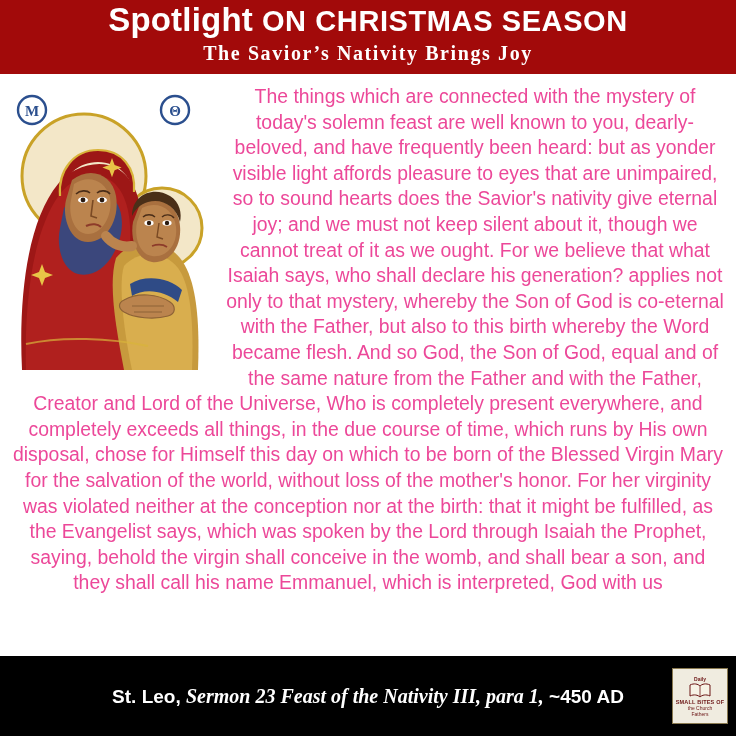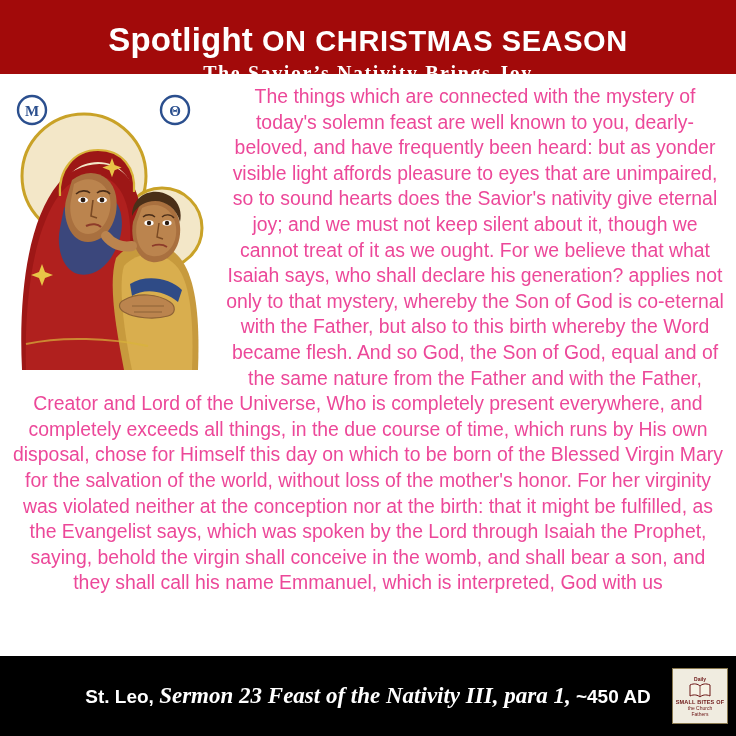--- a/index.html
+++ b/index.html
@@ -20,21 +20,21 @@
     background: #ffffff;
     box-sizing: border-box;
   }
 
   
   .header {
     background: #a20a0a;
     height: 74px;
     width: 100%;
     text-align: center;
-    padding-top: 21px;
+    padding-top: 1px;
     box-sizing: border-box;
   }
   .header-title {
     color: #ffffff;
     font-size: 33px;
     line-height: 38px;
     font-weight: bold;
     letter-spacing: 0.2px;
     white-space: nowrap;
   }
@@ -99,21 +99,21 @@
     color: #ffffff;
     font-size: 19px;
     font-weight: bold;
     font-family: "Liberation Sans", sans-serif;
     text-align: center;
     white-space: nowrap;
   }
   .footer-text .ital {
     font-style: italic;
     font-family: "Liberation Serif", serif;
-    font-size: 23px;
+    font-size: 20px;
   }
   .footer-logo {
     position: absolute;
     right: 8px;
     top: 12px;
     width: 56px;
     height: 56px;
     background: #f0ece0;
     border: 1px solid #8a7a50;
     box-sizing: border-box;

